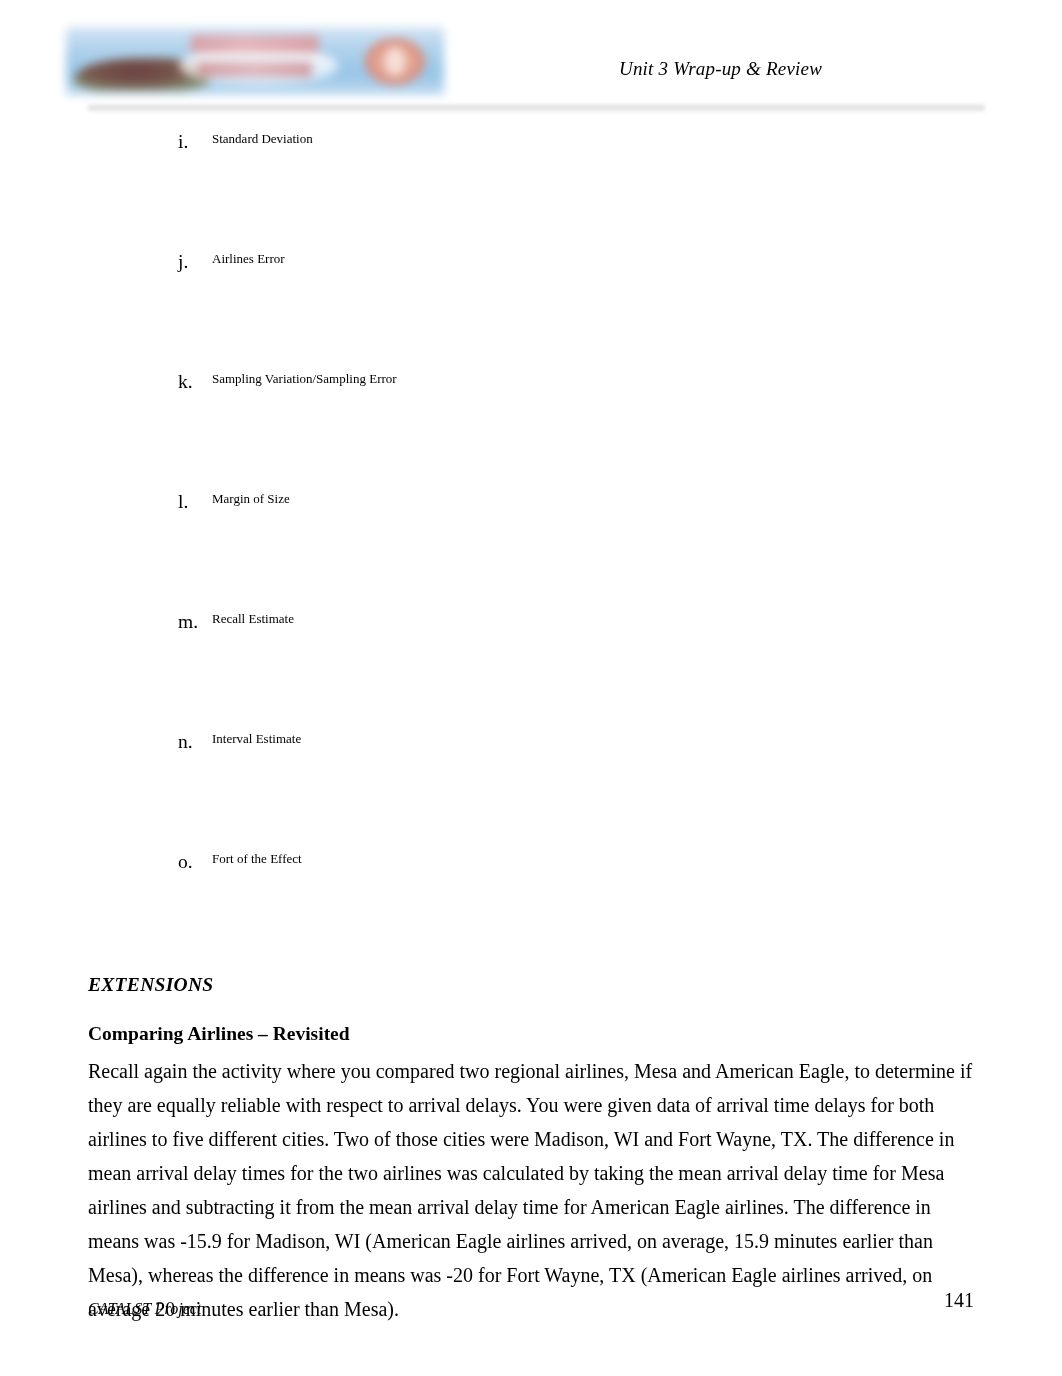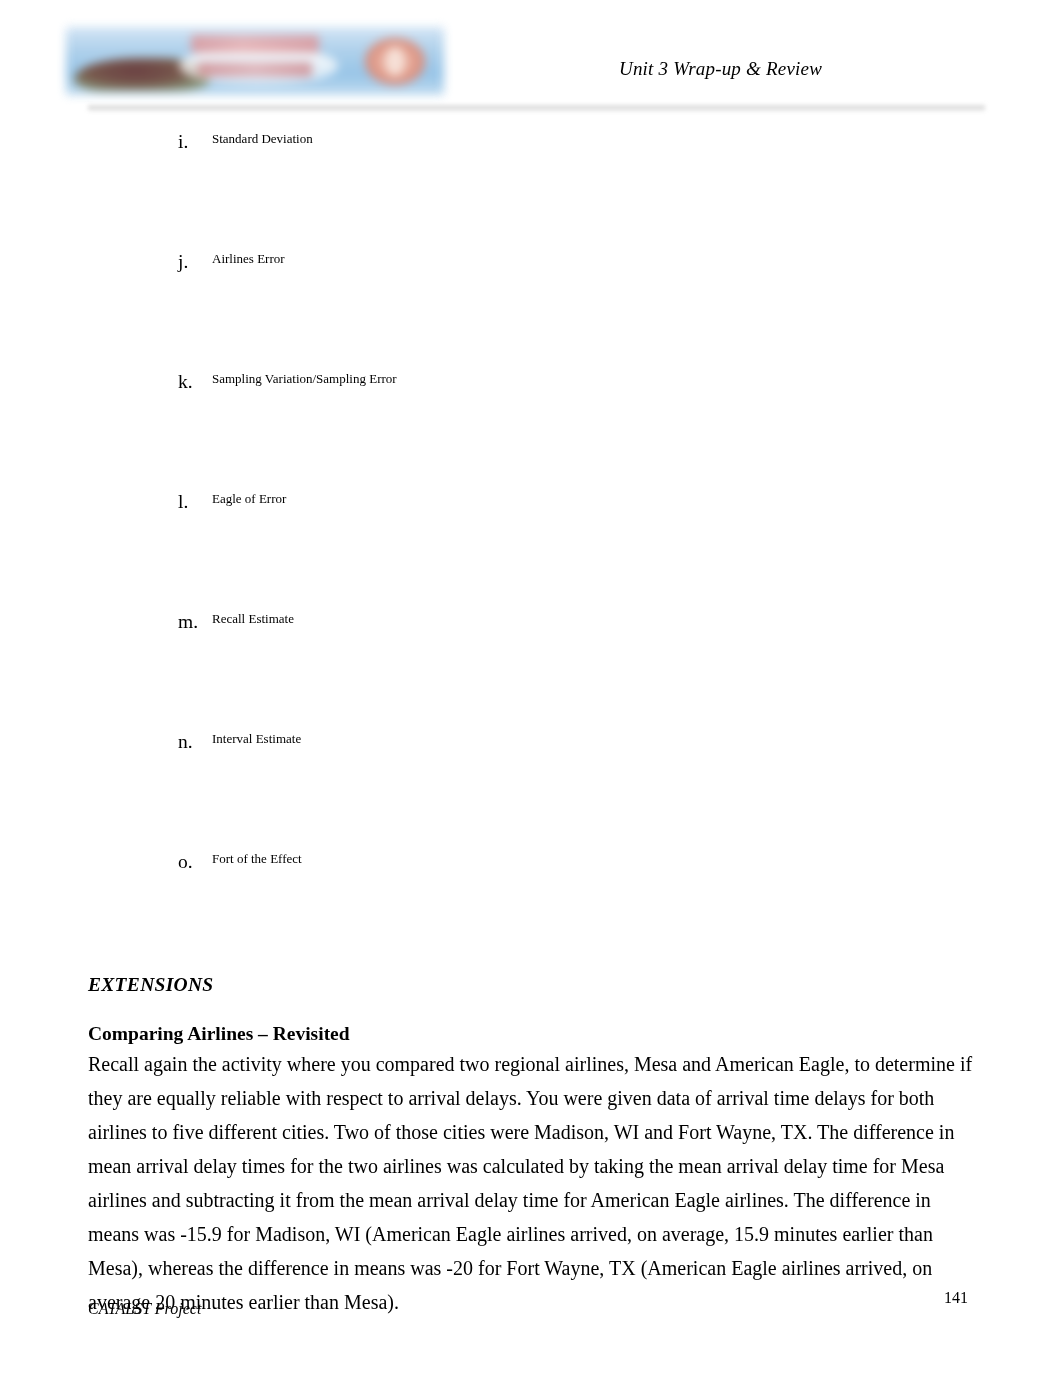--- a/index.html
+++ b/index.html
@@ -156,21 +156,21 @@
   }
   #subsection {
     position: absolute;
     left: 88px;
     top: 1023px;
     width: 890px;
   }
   #subsection-heading {
     font-weight: bold;
     font-size: 19.5px;
-    margin: 0 0 2px 0;
+    margin: 0 0 9px 0;
   }
   #subsection-body {
     font-size: 20px;
     line-height: 34px;
     text-align: left;
     margin: 0;
   }
 
   
   #footer {
@@ -182,23 +182,23 @@
   }
   #footer-left {
     position: absolute;
     left: 0;
     top: 8px;
     font-style: italic;
     font-size: 16px;
   }
   #footer-page {
     position: absolute;
-    right: 10px;
+    right: 4px;
     top: -3px;
-    font-size: 16px;
+    font-size: 20px;
   }
 </style>
 </head>
 <body>
 
 <div id="header">
   <div id="header-banner">
     <div class="banner-bg"></div>
     <div class="banner-car"></div>
     <div class="banner-cloud"></div>
@@ -224,21 +224,21 @@
     <span class="term-label">Airlines Error</span>
   </div>
 
   <div class="term-item">
     <span class="term-marker">k.</span>
     <span class="term-label">Sampling Variation/Sampling Error</span>
   </div>
 
   <div class="term-item">
     <span class="term-marker">l.</span>
-    <span class="term-label">Eagle of Error</span>
+    <span class="term-label">Margin of Size</span>
   </div>
 
   <div class="term-item">
     <span class="term-marker">m.</span>
     <span class="term-label">Recall Estimate</span>
   </div>
 
   <div class="term-item">
     <span class="term-marker">n.</span>
     <span class="term-label">Interval Estimate</span>

